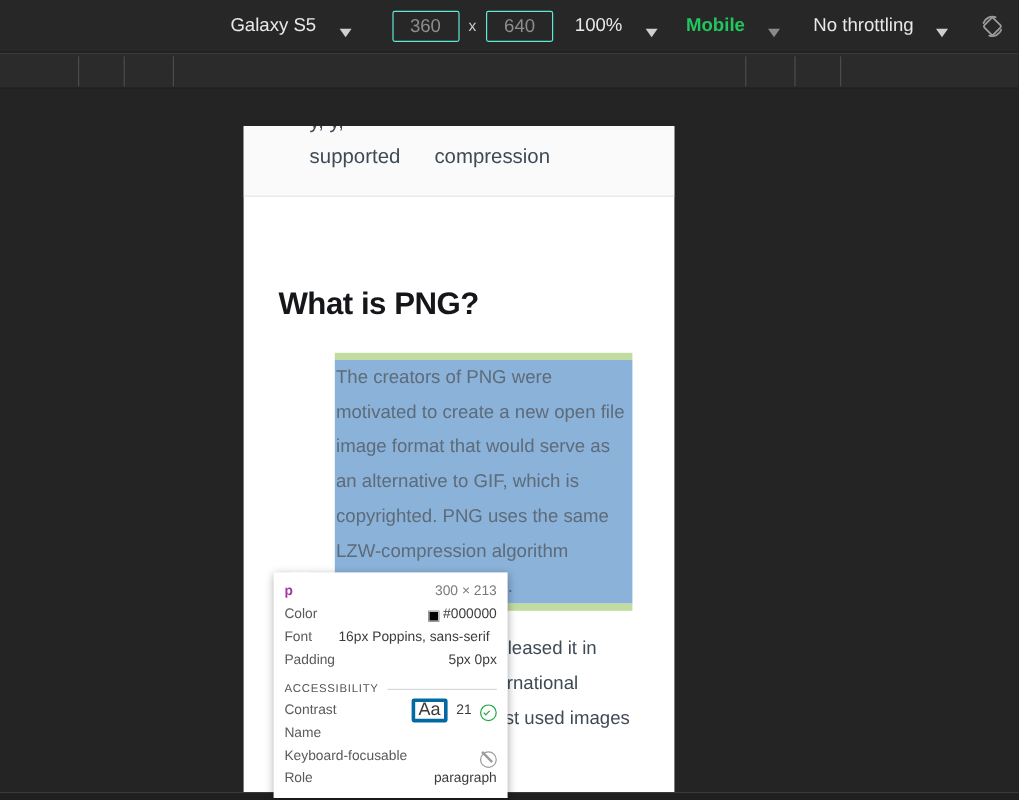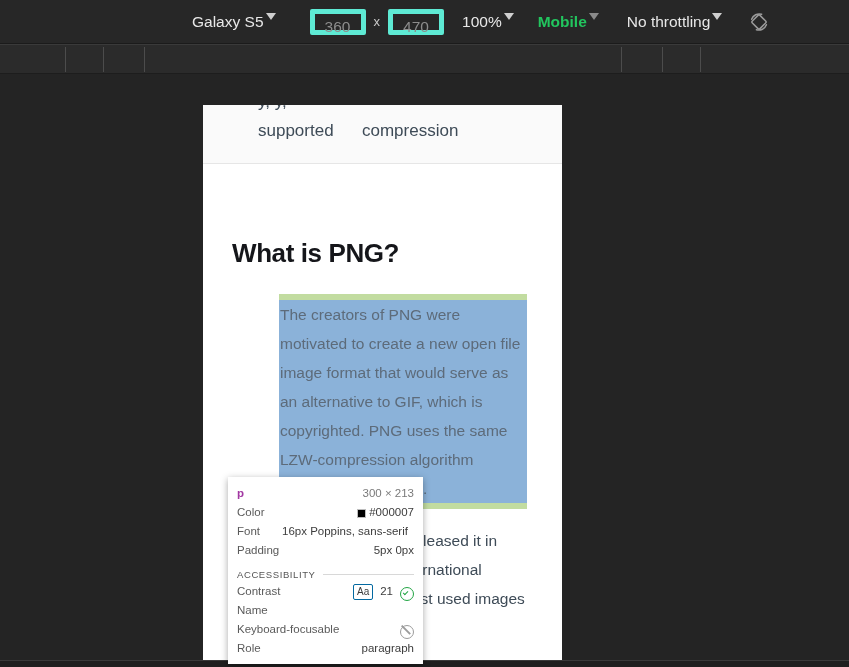--- a/index.html
+++ b/index.html
@@ -34,22 +34,22 @@
     box-sizing: border-box;
   }
   .dt-spacer { flex: 0 0 186px; }
   .dt-group {
     display: flex;
     align-items: center;
     height: 100%;
   }
   .dt-select {
     display: flex;
-    align-items: flex-start;
-    gap: 2px;
+    align-items: flex-end;
+    gap: 19px;
     color: #e8e8e8;
     font-size: 15.5px;
     padding: 3px 6px;
     cursor: default;
     white-space: nowrap;
   }
   .dt-select.dim { color: #22c55e; font-weight: bold; }
   .caret {
     display: inline-block;
     width: 0; height: 0;
@@ -57,21 +57,21 @@
     border-right: 5px solid transparent;
     border-top: 7px solid #cfcfcf;
   }
   .dt-select.dim .caret { border-top-color: #8a8a8a; }
   .dim-input {
     width: 56px;
     height: 26px;
     line-height: 26px;
     text-align: center;
     background: #272727;
-    border: 5px solid #5eead4;
+    border: 1px solid #5eead4;
     border-radius: 2px;
     color: #8d8d8d;
     font-size: 15.5px;
     box-sizing: border-box;
     cursor: text;
   }
   .dim-x {
     color: #c9c9c9;
     font-size: 13px;
     padding: 0 8px;
@@ -290,24 +290,24 @@
   }
   .nocircle::after {
     content: "";
     position: absolute;
     left: 4px; top: -1.6px;
     width: 1.6px; height: 12px;
     background: #9b9b9b;
     transform: rotate(-45deg);
   }
   .aa-box {
-    border: 1px solid #0369a1;
+    border: 3px solid #0369a1;
     border-radius: 2px;
     padding: 0 3px;
-    font-size: 10px;
+    font-size: 15px;
     color: #3c3c3c;
     line-height: 14px;
   }
   .contrast-val { padding: 0 4px; color: #3c3c3c; }
 
   .bottom-bar {
     position: absolute;
     left: 0; top: 660px;
     width: 849px;
     height: 7px;
@@ -326,21 +326,21 @@
     <div class="dt-select">
       <span>Galaxy S5</span>
       <i class="caret"></i>
     </div>
 
     <div class="gap-a"></div>
 
     <div class="dt-group">
       <div class="dim-input">360</div>
       <div class="dim-x">x</div>
-      <div class="dim-input">470</div>
+      <div class="dim-input">640</div>
     </div>
 
     <div class="gap-b"></div>
 
     <div class="dt-select">
       <span>100%</span>
       <i class="caret"></i>
     </div>
 
     <div class="gap-c"></div>
@@ -411,21 +411,21 @@
 
     <div class="tt-row">
       <span class="tt-tag">p</span>
       <span class="tt-dims">300 × 213</span>
     </div>
 
     <div class="tt-row">
       <span class="tt-key">Color</span>
       <span class="tt-val">
         <i class="swatch"></i>
-        <span>#000007</span>
+        <span>#000000</span>
       </span>
     </div>
 
     <div class="tt-font-row">
       <span class="tt-key">Font</span>
       <span class="tt-val">16px Poppins, sans-serif</span>
     </div>
 
     <div class="tt-row">
       <span class="tt-key">Padding</span>

